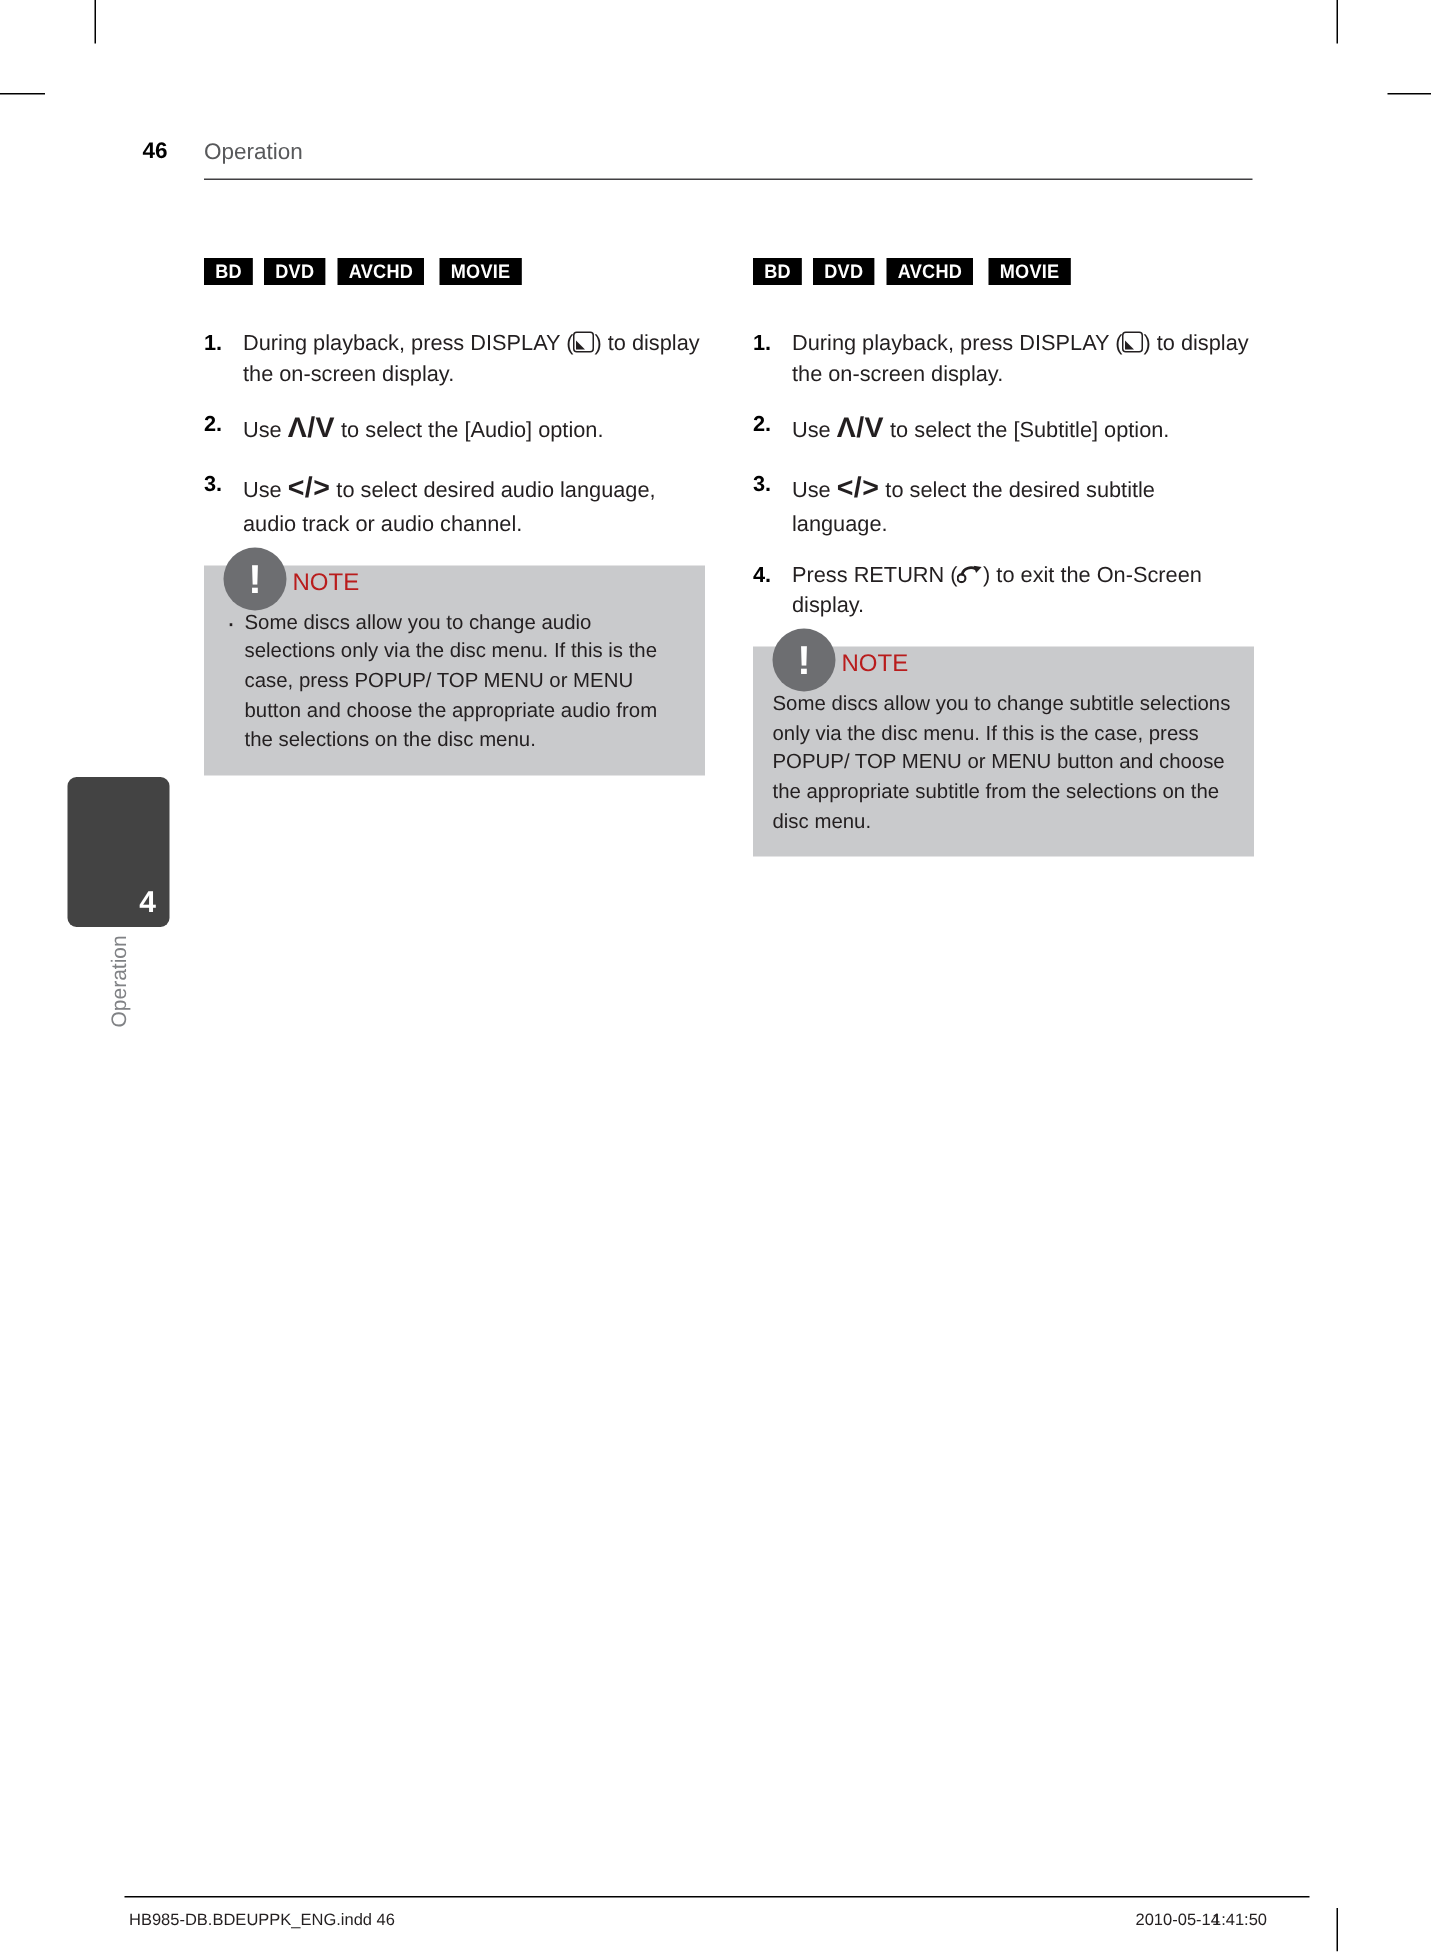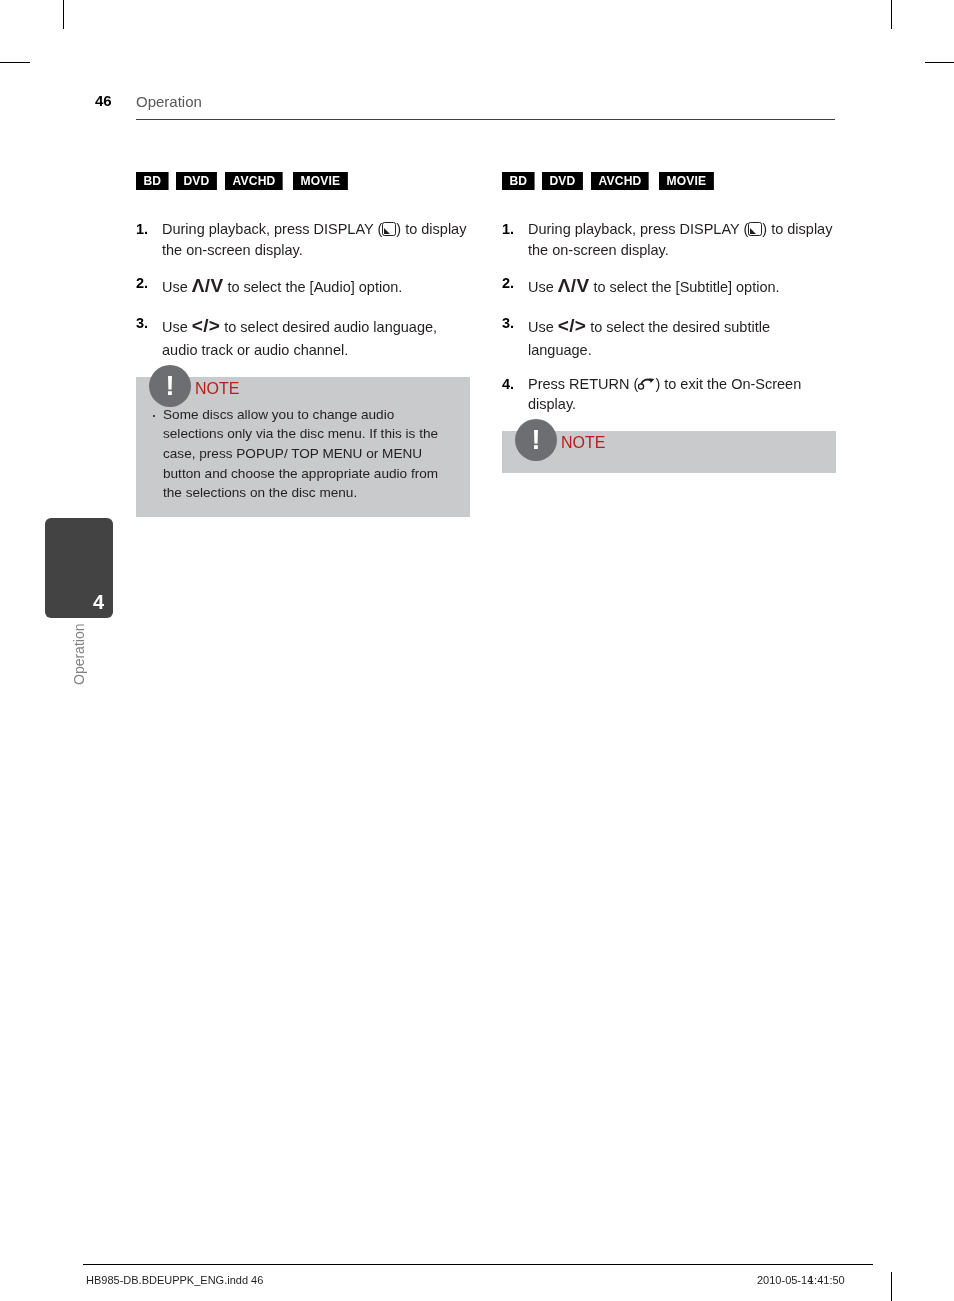--- a/index.html
+++ b/index.html
@@ -358,19 +358,22 @@
     </li>
   </ol>
 
   <div class="note-box">
     <div class="note-head">
       <div class="note-circle">
         <span class="bang">!</span>
       </div>
       <span class="note-title">NOTE</span>
     </div>
+    <div class="note-body">
+      <p>Some discs allow you to change subtitle selections only via the disc menu. If this is the case, press POPUP/ TOP MENU or MENU button and choose the appropriate subtitle from the selections on the disc menu.</p>
+    </div>
   </div>
 </div>
 
 <div class="footer-rule"></div>
 <span class="footer footer-left">HB985-DB.BDEUPPK_ENG.indd   46</span>
 <span class="footer footer-date">2010-05-14</span>
 <span class="footer footer-time">1:41:50</span>
 
 </body></html>

